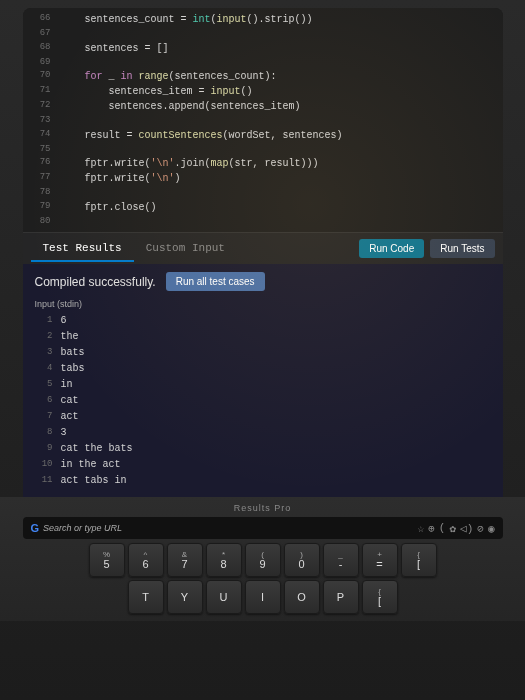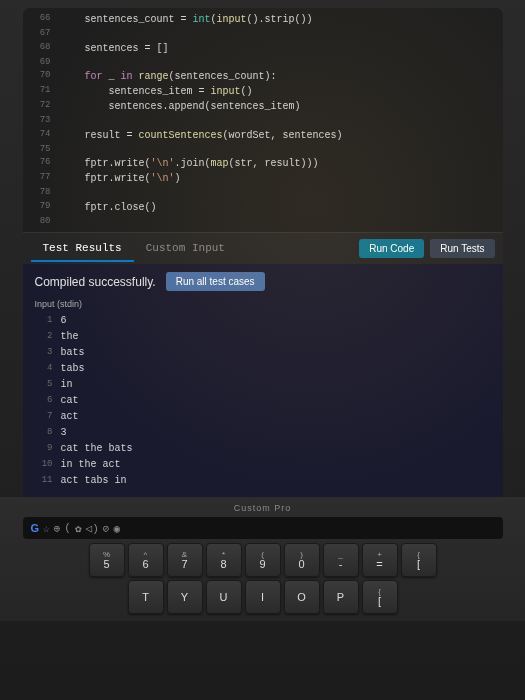--- a/index.html
+++ b/index.html
@@ -397,24 +397,25 @@
         </li>
         <li class="output-line">
           <span class="out-num">11</span>
           <span class="out-text">act tabs in</span>
         </li>
       </ul>
     </div>
   </div>
 
   <div class="keyboard-area">
-    <span class="macbook-label">Custom Pro</span>
+    <span class="macbook-label">Results Pro</span>
 
     <div class="touchbar-area">
       <span style="color:#4285f4;font-size:11px;font-weight:bold;font-family:sans-serif;">G</span>
+      <span class="search-bar-touchbar">Search or type URL</span>
       <span class="touchbar-icon">☆</span>
       <span class="touchbar-icon">⊕</span>
       <span class="touchbar-icon">(</span>
       <span class="touchbar-icon">✿</span>
       <span class="touchbar-icon">◁)</span>
       <span class="touchbar-icon">⊘</span>
       <span class="touchbar-icon">◉</span>
     </div>
 
     <div class="key-row">

